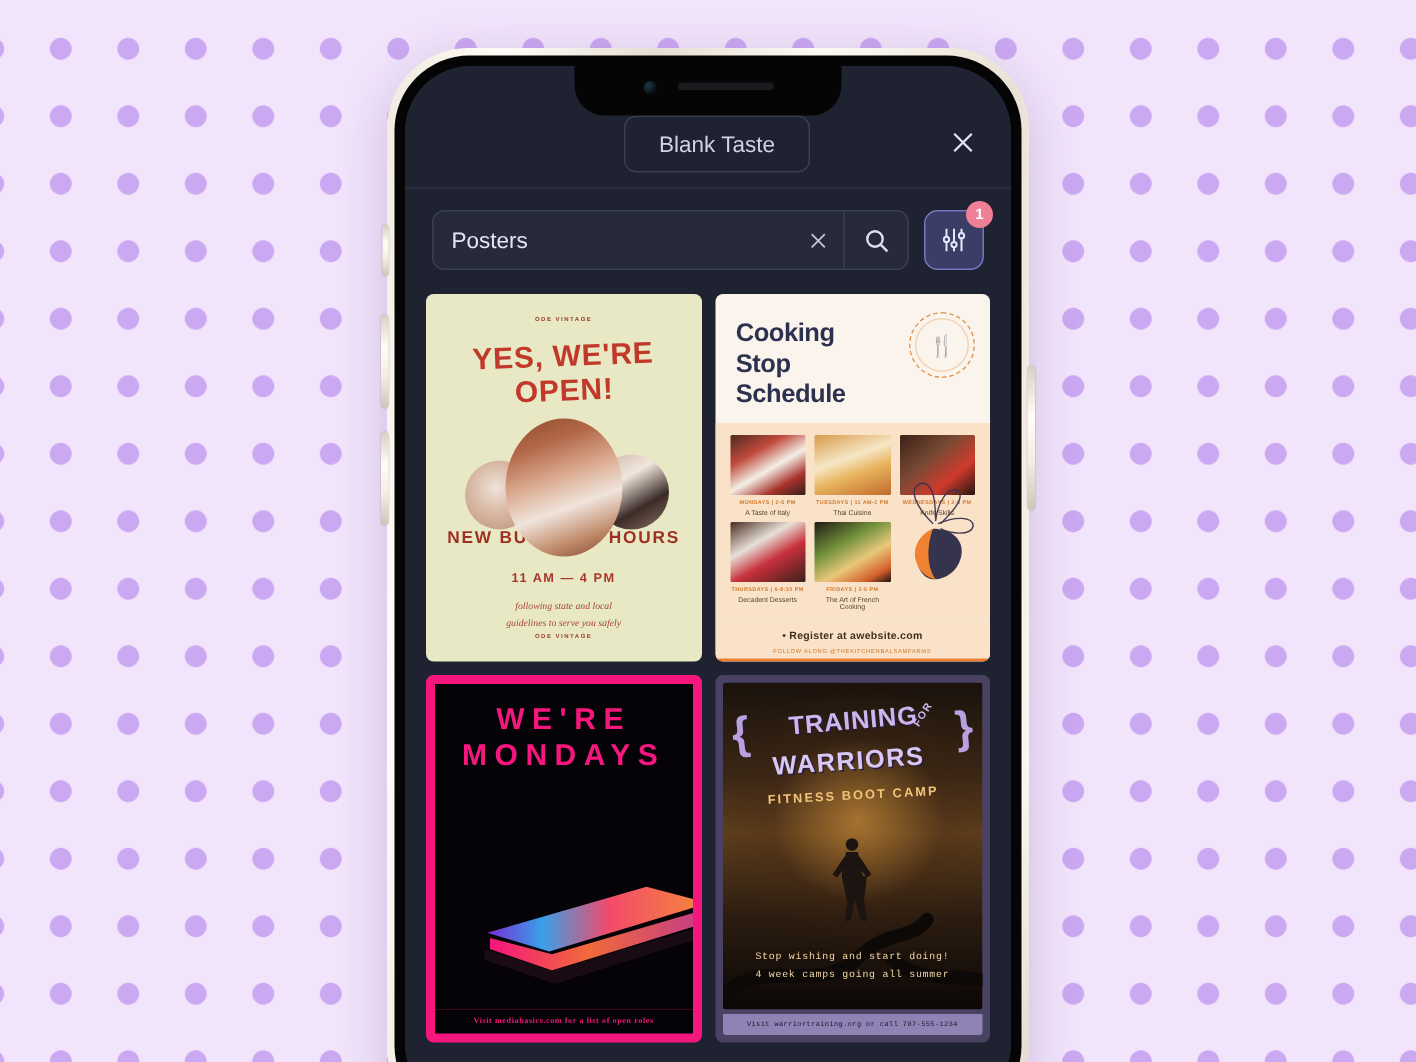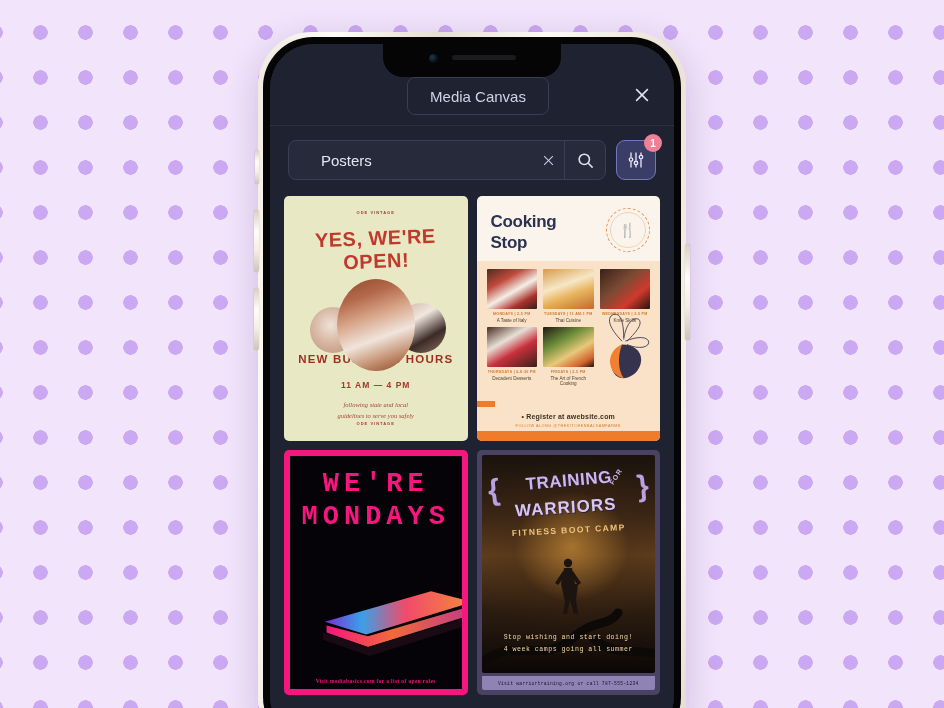--- a/index.html
+++ b/index.html
@@ -114,21 +114,20 @@
     padding: 14px 18px 10px 18px;
   }
   #searchbox {
     flex: 1;
     height: 40px;
     display:flex; align-items:flex-end;
     background: #262a3b;
     border: 1px solid #3a3e54;
     border-radius: 8px;
     overflow: hidden;
-    padding-left: 20px;
   }
   #search-input {
     flex:1; height: 100%;
     background: transparent; border: 0; outline: none;
     color: #e4e6f2; font-size: 15px;
     padding: 0 12px;
     font-family: "Liberation Sans", sans-serif;
   }
   #clear-search {
     width: 34px; height: 100%;
@@ -230,21 +229,21 @@
   .c2 .regrow { padding: 6px 0 3px 0; text-align:center; }
   .c2 .reg { font-size:7px; font-weight:bold; color:#3d2f22; letter-spacing:.2px; }
   .c2 .follow { font-size:3.8px; color:#d07a2e; letter-spacing:.5px; margin-top:4px; text-align:center; }
   .c2 .orangestrip { position:absolute; left:0; top:140px; bottom:0; width:18px; background:#f07b2a; }
   .c2 .orangestrip2 { position:absolute; right:0; top:172px; bottom:0; width:14px; background:#f07b2a; }
   .c2 .bottombar { height: 10px; background:#f07b2a; }
 
   
   .c3 { background:#f5167e; padding:6px; display:flex; flex-direction:column; }
   .c3 .inner { background:#050208; flex:1; display:flex; flex-direction:column; align-items:center; padding-top:12px; position:relative; overflow:hidden;}
-  .c3 .h1 { font-size: 27px; font-weight:bold; color:#f5167e; letter-spacing:5px; font-family:Liberation Mono, monospace; line-height:1.22;}
+  .c3 .h1 { font-size: 20px; font-weight:bold; color:#f5167e; letter-spacing:5px; font-family:Liberation Sans, sans-serif; line-height:1.22;}
   .c3 .laptop { position:absolute; left:6px; right:6px; bottom:8px; height:90px; }
   .c3 .foot { padding: 9px 4px 4px 4px; text-align:center; }
   .c3 .fline { font-size: 7.4px; font-weight:bold; color:#120a10; letter-spacing:.3px; line-height:1.85; font-family:"Liberation Serif", serif;}
   .c3 .urlbar { background:#050208; padding:5px 2px; text-align:center; }
   .c3 .url { font-size:5.4px; font-weight:bold; color:#f5167e; letter-spacing:.4px; font-family:"Liberation Serif", serif;}
 
   
   .c4 { background:#4a4263; padding:5px; display:flex; flex-direction:column; border-radius:5px;}
   .c4 .inner {
     flex:1; position:relative; overflow:hidden; border-radius:2px;
@@ -286,21 +285,21 @@
 
       <div id="notch">
         <div id="front-camera"></div>
         <div id="speaker-grille"></div>
       </div>
 
       <div id="app">
 
         <div id="topbar">
           <div id="tabs">
-            <div class="tab plain">Media Canvas</div>
+            <div class="tab plain">Blank Taste</div>
           </div>
           <div id="close-btn">
             <svg viewBox="0 0 24 24">
               <line x1="5" y1="5" x2="19" y2="19"></line>
                 <line x1="19" y1="5" x2="5" y2="19"></line>
             </svg>
           </div>
         </div>
 
         <div id="searchrow">
@@ -354,20 +353,21 @@
               <div>guidelines to serve you safely</div>
             </div>
             <div class="brandbot">ODE VINTAGE</div>
           </div>
 
           <div class="card c2">
             <div class="top">
               <div class="title">
                 <div>Cooking</div>
                 <div>Stop</div>
+                <div>Schedule</div>
               </div>
               <div class="seal">
                 <div class="sealtxt"></div>
                 <div class="utensils">🍴</div>
               </div>
             </div>
             <div class="body">
               <div class="orangestrip"></div>
               <div class="orangestrip2"></div>
               <div class="row">

